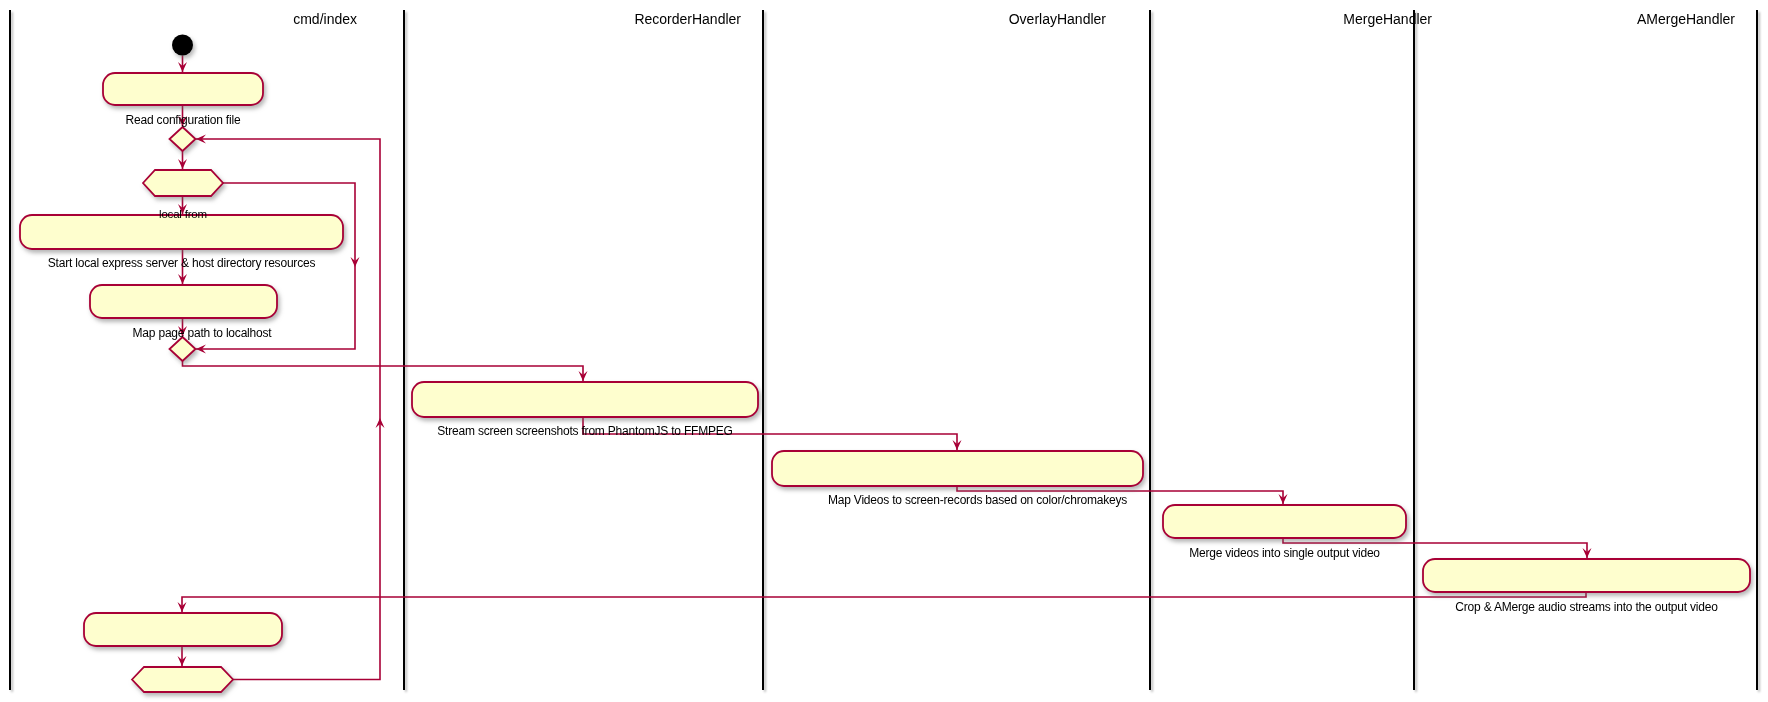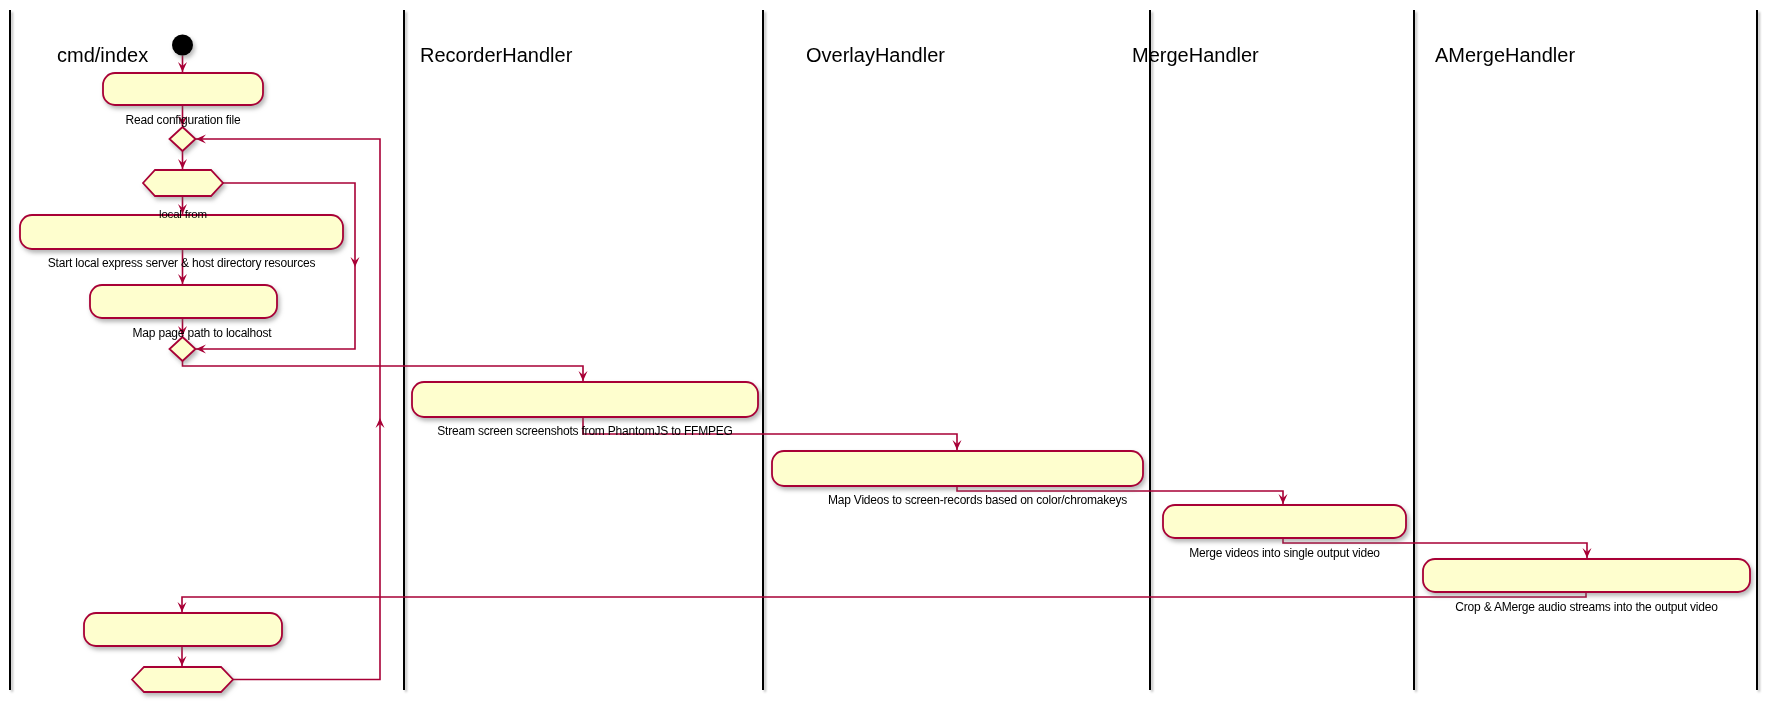--- a/index.html
+++ b/index.html
@@ -18,21 +18,21 @@
     font-family:"Liberation Sans","DejaVu Sans",sans-serif;
   }
   .canvas svg{position:absolute;left:0;top:0;}
   .laneline{stroke:var(--lane);stroke-width:2;filter:drop-shadow(2px 2px 1px rgba(130,130,130,0.55));}
   .edge{stroke:var(--edge);stroke-width:1.6;fill:none;}
   .arrowhead{fill:var(--edge);stroke:none;}
   .shape{fill:var(--node-fill);stroke:var(--node-border);stroke-width:1.8;filter:drop-shadow(2.5px 3px 2px rgba(110,110,110,0.5));}
   .start-dot{fill:#000000;stroke:none;filter:drop-shadow(2.5px 3px 2px rgba(110,110,110,0.5));}
   .lane-title{
     position:absolute;width:300px;top:6px;height:26px;line-height:26px;
-    text-align:left;font-size:20px;color:var(--text);white-space:nowrap;margin-top:36px;
+    text-align:right;font-size:14px;color:var(--text);white-space:nowrap;
   }
   .node-label{
     position:absolute;display:flex;align-items:center;justify-content:center;
     font-size:12px;letter-spacing:-0.2px;color:var(--text);white-space:nowrap;
     pointer-events:none;
     margin-top:31px;
   }
   .node-label.small{font-size:11.5px;}
 </style>
 </head>
@@ -98,21 +98,21 @@
       <rect class="shape" x="412" y="382" width="346" height="35" rx="12"></rect>
       <rect class="shape" x="772" y="451" width="371" height="35" rx="12"></rect>
       <rect class="shape" x="1163" y="505" width="243" height="33" rx="12"></rect>
       <rect class="shape" x="1423" y="559" width="327" height="33" rx="12"></rect>
       <rect class="shape" x="84" y="613" width="198" height="33" rx="12"></rect>
       <polygon class="shape" points="132,679.5 144,667 221,667 233,679.5 221,692 144,692"></polygon>
     </g>
   </svg>
 
   <div class="lane-title" style="left:57px">cmd/index</div>
-  <div class="lane-title" style="left:420px">RecorderHandler</div>
+  <div class="lane-title" style="left:441px">RecorderHandler</div>
   <div class="lane-title" style="left:806px">OverlayHandler</div>
   <div class="lane-title" style="left:1132px">MergeHandler</div>
   <div class="lane-title" style="left:1435px">AMergeHandler</div>
 
   <div class="node-label" style="left:103px;top:73px;width:160px;height:32px">Read configuration file</div>
   <div class="node-label small" style="left:143px;top:170px;width:80px;height:26px">local from</div>
   <div class="node-label" style="left:20px;top:215px;width:323px;height:34px">Start local express server &amp; host directory resources</div>
   <div class="node-label" style="left:90px;top:285px;width:224px;height:33px">Map page path to localhost</div>
   <div class="node-label" style="left:412px;top:382px;width:346px;height:35px">Stream screen screenshots from PhantomJS to FFMPEG</div>
   <div class="node-label" style="left:792px;top:451px;width:371px;height:35px">Map Videos to screen-records based on color/chromakeys</div>

